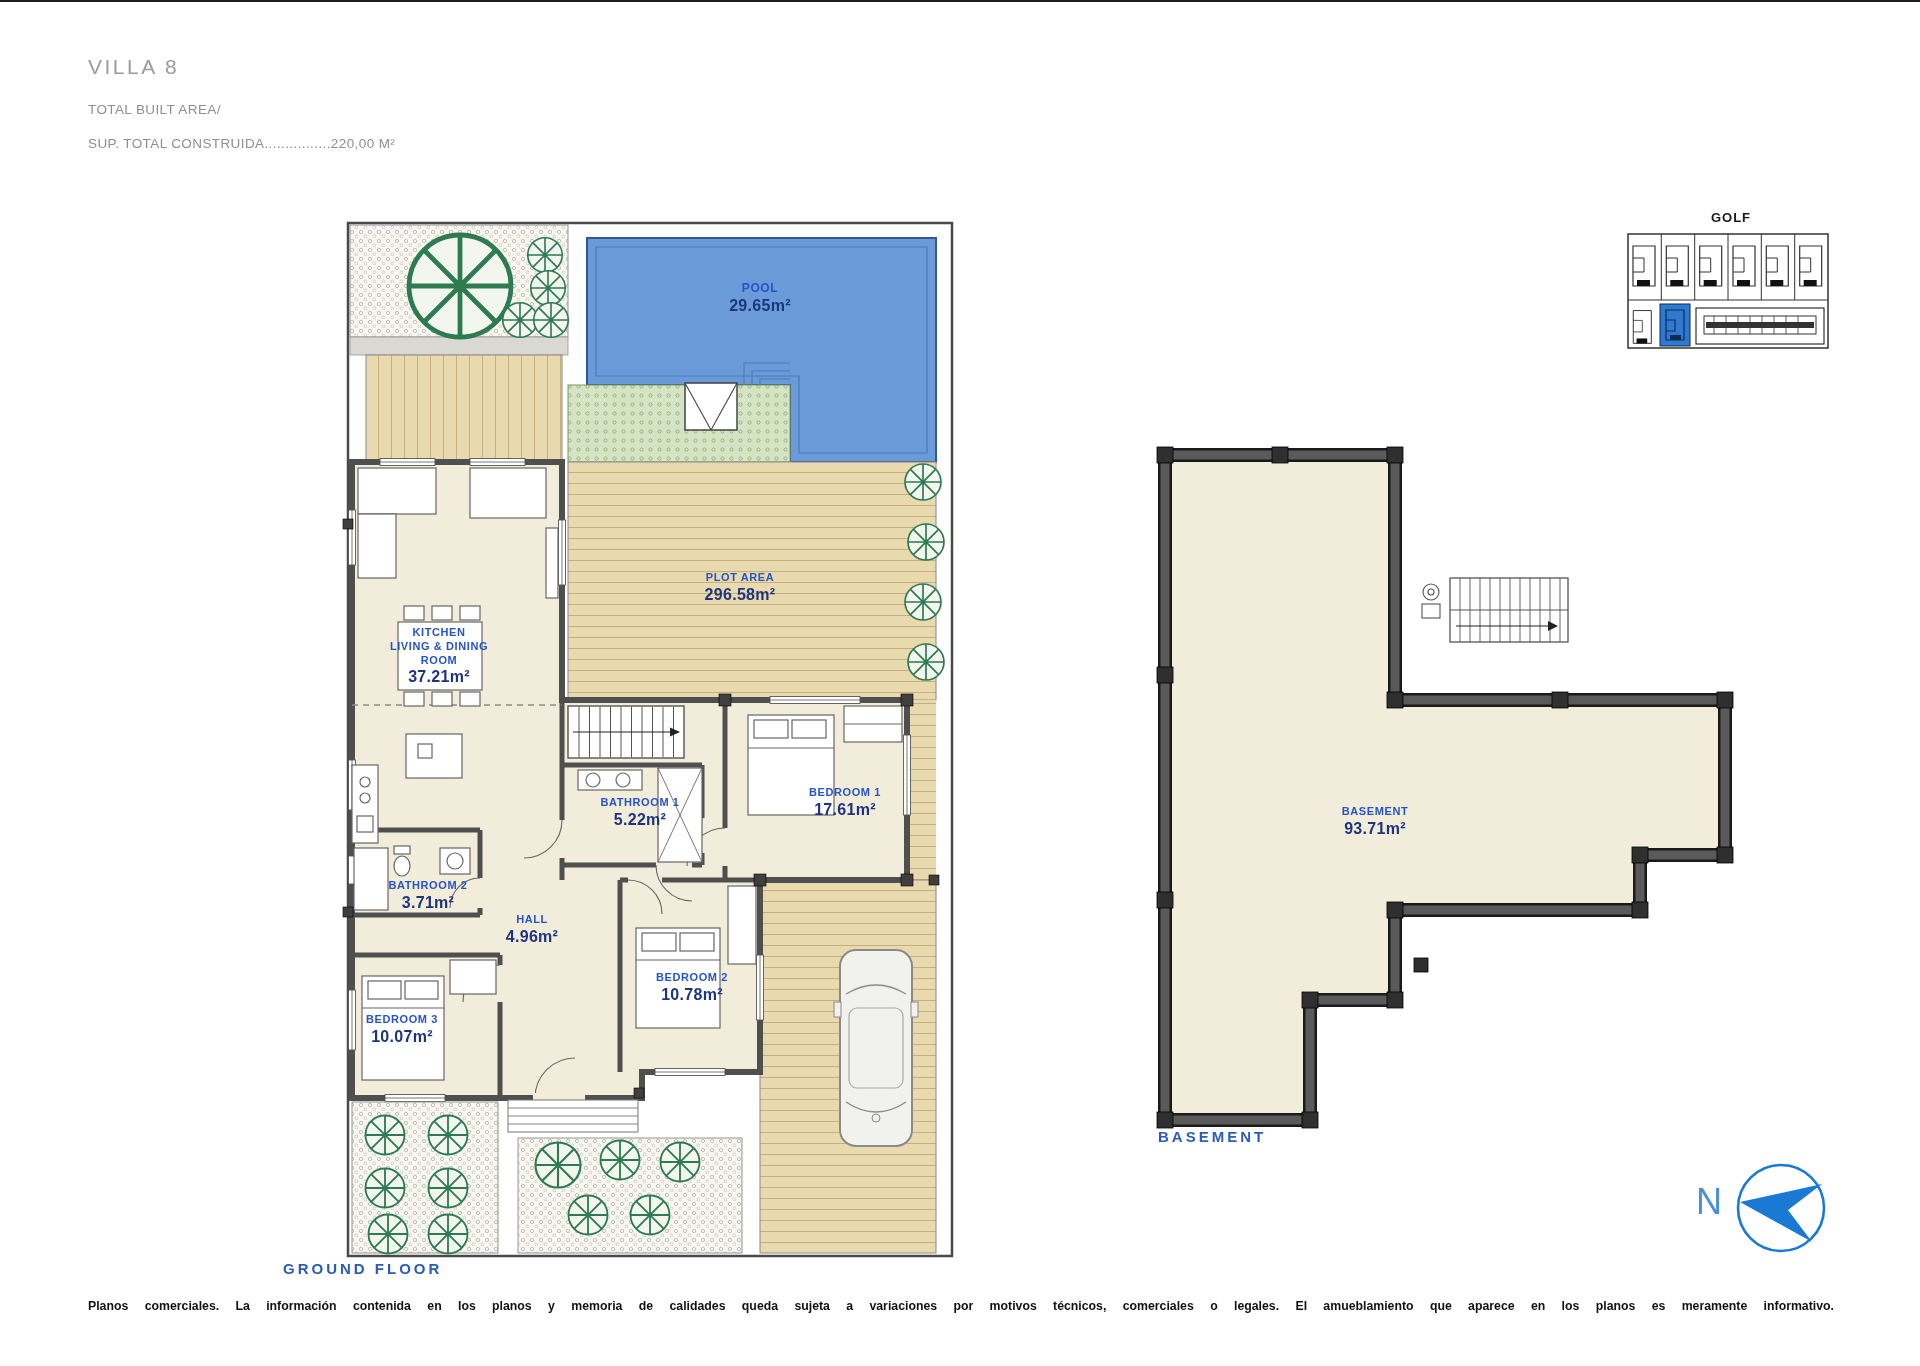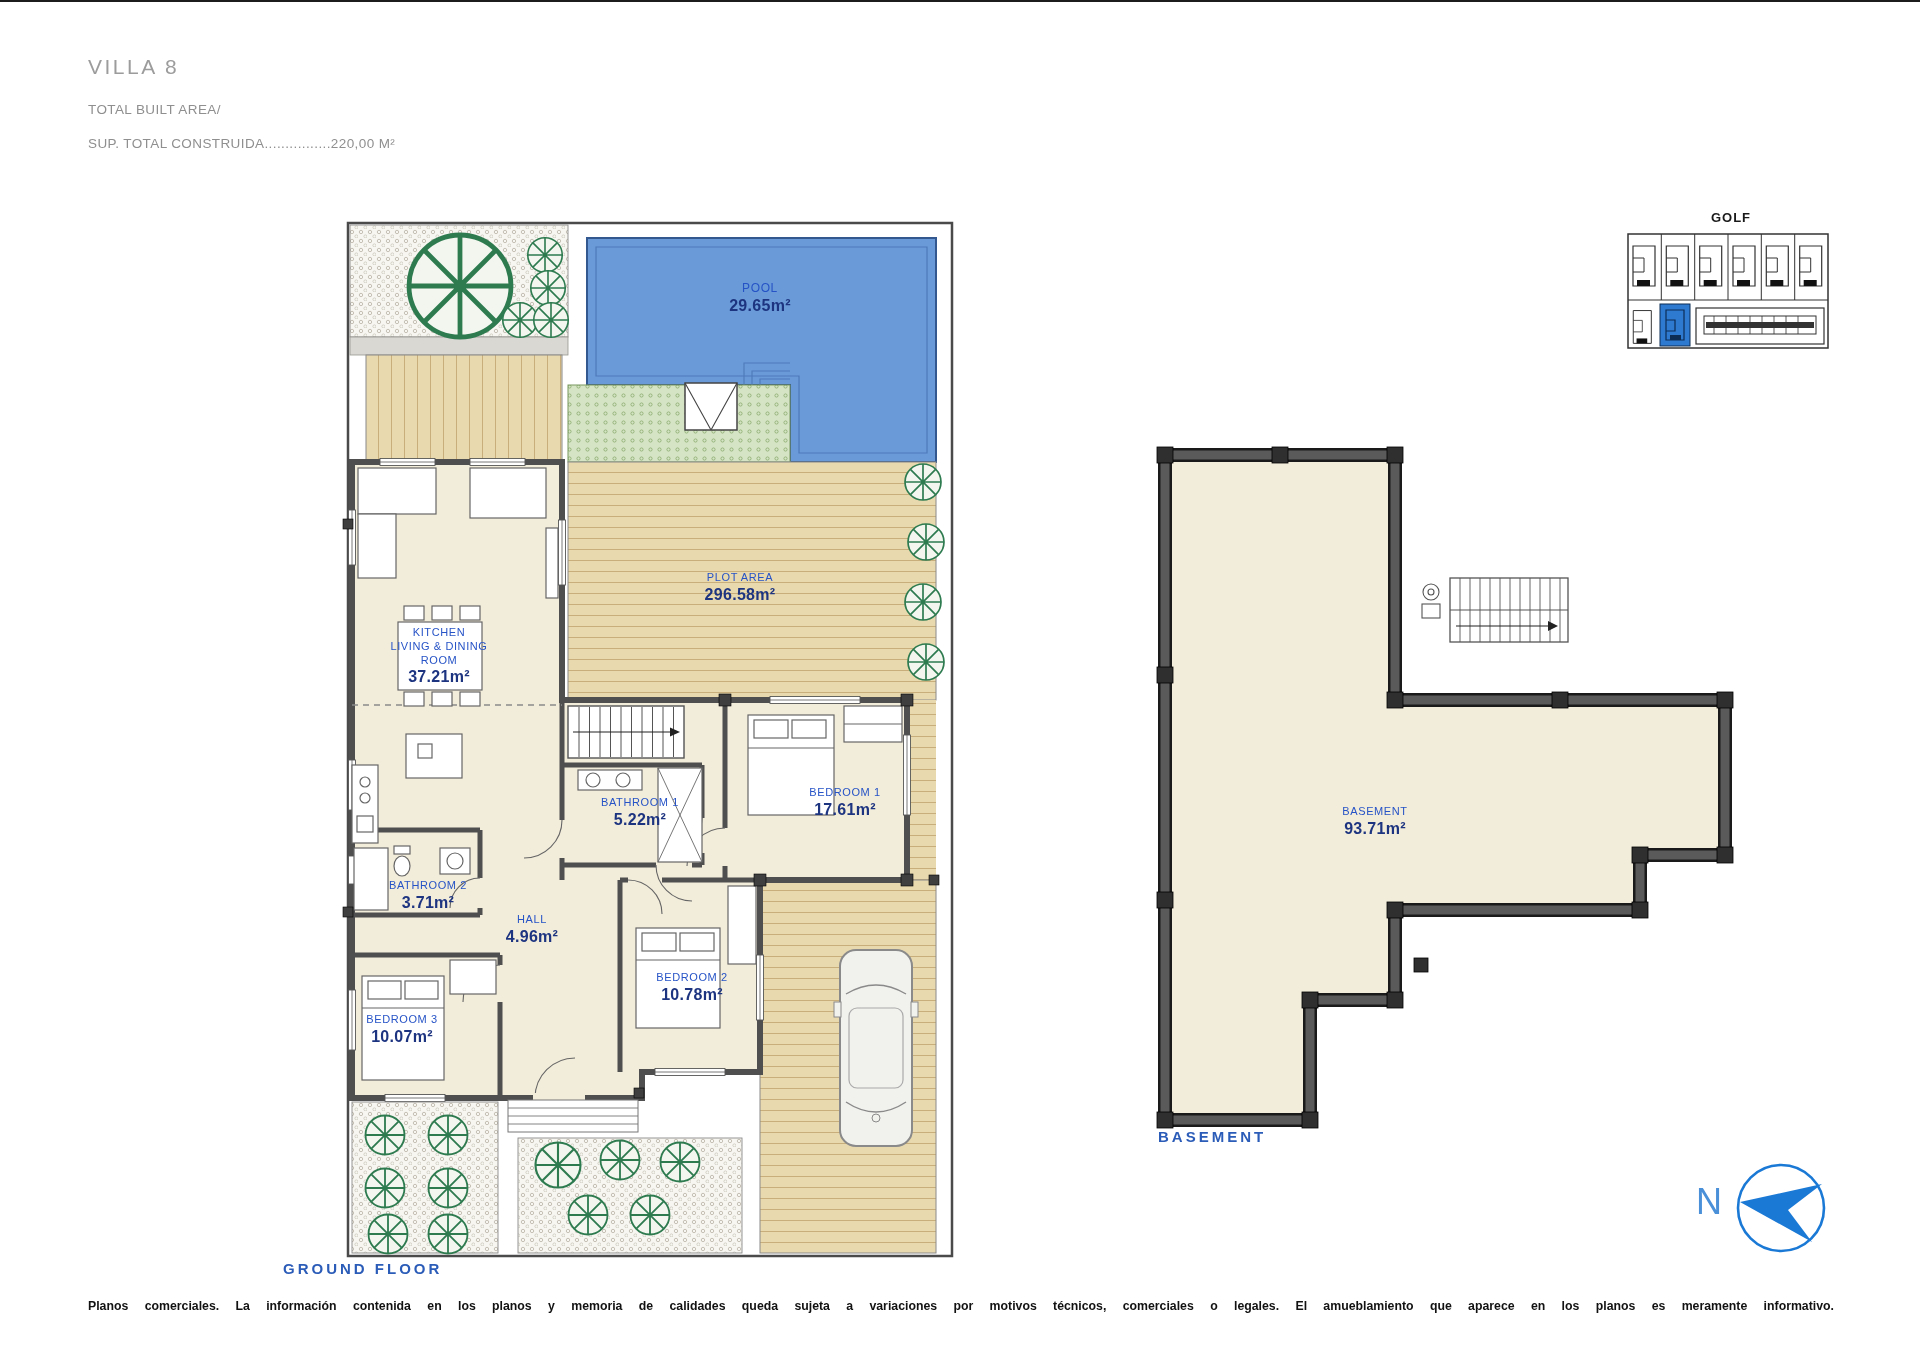--- a/index.html
+++ b/index.html
@@ -15,21 +15,21 @@
   
   .plan{position:absolute;}
   #ground-plan{left:340px;top:220px;width:620px;height:1045px;}
   #basement-plan{left:1150px;top:440px;width:600px;height:700px;}
   #site-key{left:1626px;top:210px;width:210px;height:162px;}
   #compass{left:1690px;top:1155px;width:150px;height:112px;}
   .plan svg{position:absolute;left:0;top:0;}
 
   
   .rlabel{position:absolute;transform:translate(-50%,-50%);text-align:center;line-height:1.25;pointer-events:none;}
-  .rname{font-size:11px;font-weight:400;color:#2653c6;letter-spacing:.6px;white-space:nowrap;}
+  .rname{font-size:11px;font-weight:700;color:#2653c6;letter-spacing:.6px;white-space:nowrap;}
   .rarea{font-size:16px;font-weight:700;color:#1d3480;letter-spacing:.3px;white-space:nowrap;}
   .pool-label .rname{font-size:12px;}
 
   .caption{position:absolute;font-size:15px;font-weight:600;letter-spacing:3px;color:#2b5cb8;white-space:nowrap;}
   #cap-ground{left:283px;top:1260px;}
   #cap-basement{left:1158px;top:1128px;}
   #golf-label{position:absolute;left:0;top:0;width:100%;text-align:center;font-size:13px;font-weight:700;color:#1a1a1a;letter-spacing:1px;}
   #north-letter{position:absolute;left:6px;top:26px;font-size:36px;font-weight:300;color:#4a90d9;}
 
   

